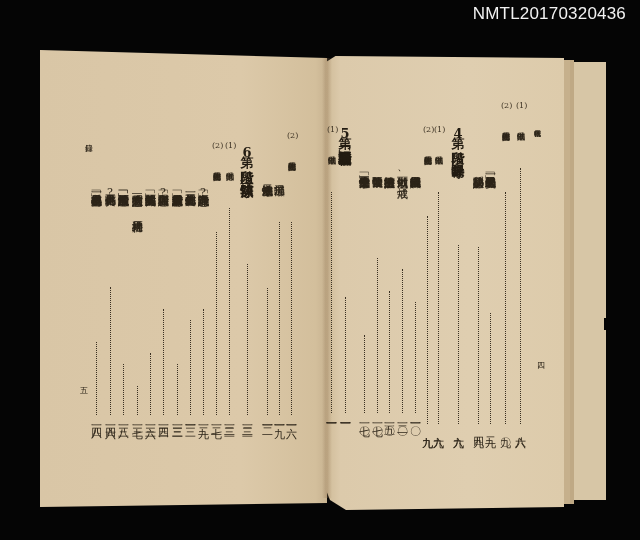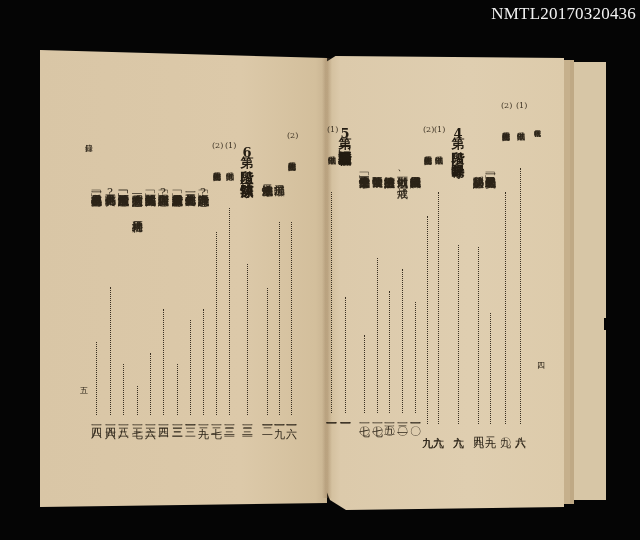--- a/index.html
+++ b/index.html
@@ -1,18 +1,18 @@
 <!DOCTYPE html>
 <html><head>
 <meta charset="utf-8">
 <style>
   html, body { margin:0; padding:0; }
   body { width:640px; height:540px; background:#050505; position:relative; overflow:hidden;
          font-family: "DejaVu Serif", "Liberation Serif", serif; }
-  .catalog-id { position:absolute; top:4px; right:4px; color:#f2f2f2; font-family:Liberation Serif, serif; font-size:17px; letter-spacing:0.2px; }
+  .catalog-id { position:absolute; top:4px; right:14px; color:#f2f2f2; font-family:Liberation Sans, sans-serif; font-size:17px; letter-spacing:0.2px; }
   .page-left { position:absolute; left:40px; top:0; width:287px; height:540px;
     background:linear-gradient(90deg,#d9c6a6 0%,#dcc9a9 70%,#d3bf9c 96%,#c7b290 100%);
     clip-path:polygon(0 50px, 100% 58px, 100% 503px, 0 507px); }
   .page-right { position:absolute; left:326px; top:0; width:238px; height:540px;
     background:linear-gradient(90deg,#cfbb98 0%,#dccaab 6%,#dfceb0 60%,#ddcbab 100%);
     clip-path:polygon(0 62px, 4% 56px, 100% 58px, 100% 507px, 20px 510px, 4px 500px, 0 490px); }
   .edge-strip { position:absolute; background:#cfba97; }
   .edge1 { left:564px; top:60px; width:6px; height:444px; background:#c6b08c; }
   .edge2 { left:570px; top:60px; width:4px; height:444px; background:#bfa985; }
   .edge3 { left:574px; top:62px; width:32px; height:438px; background:#d7c6a6; }

